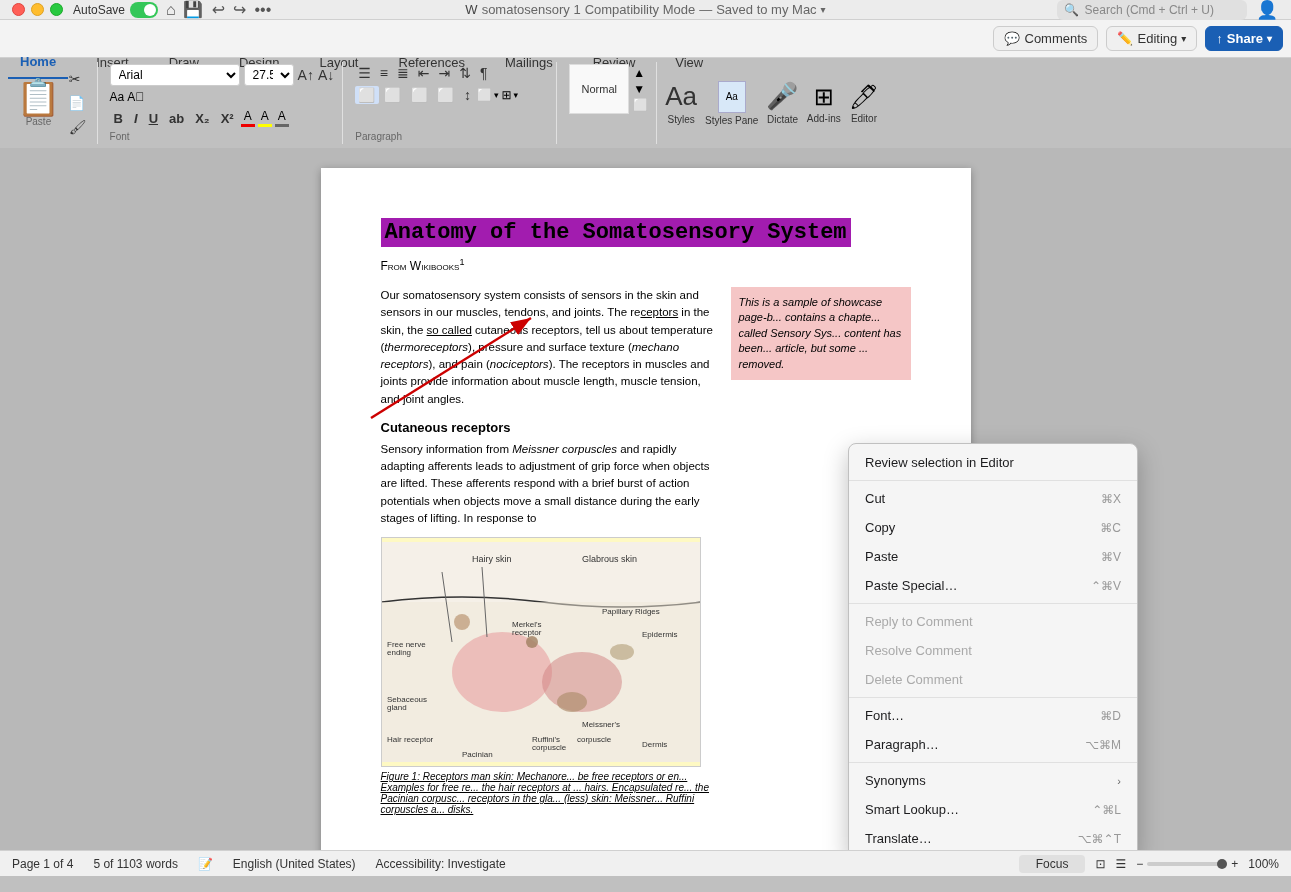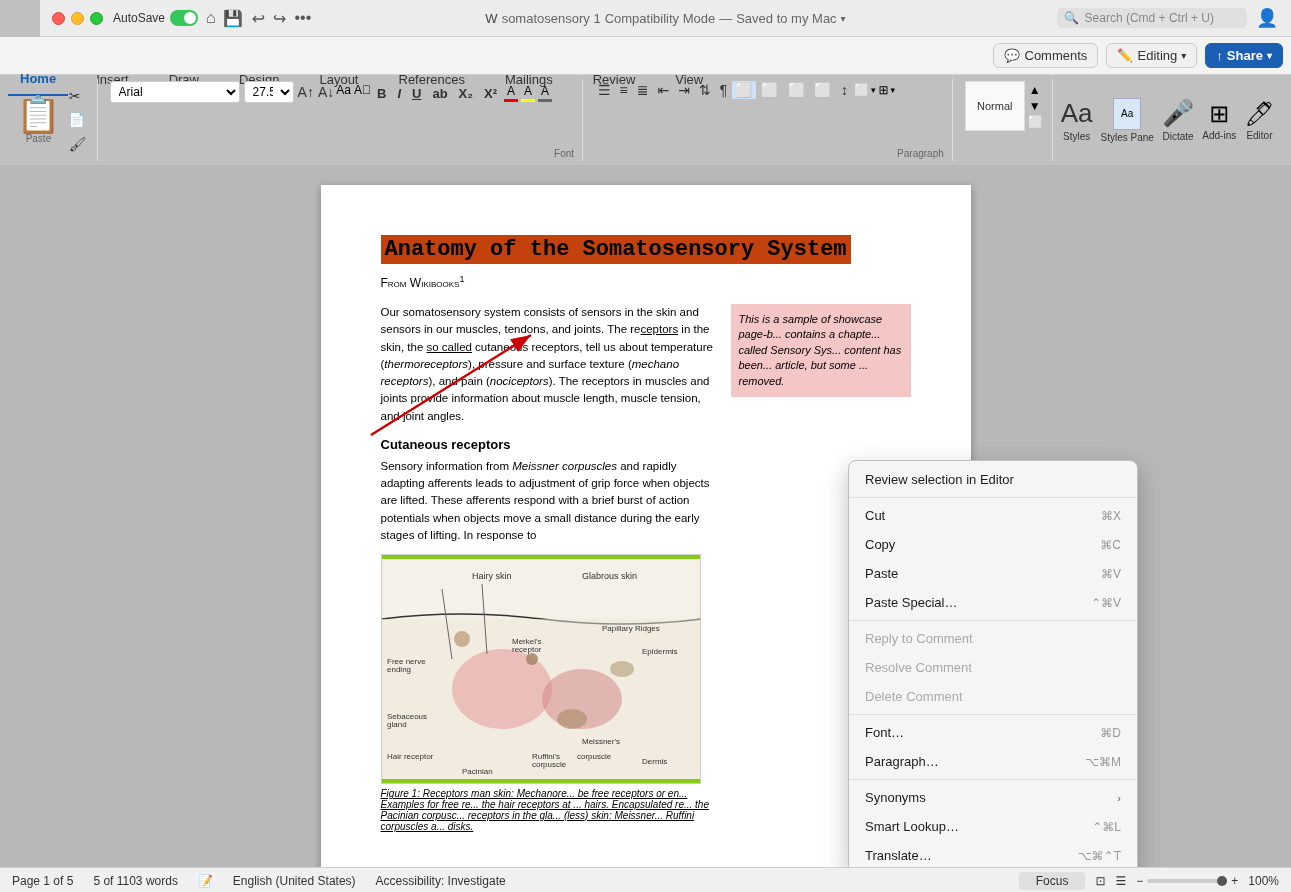--- a/index.html
+++ b/index.html
@@ -1,27 +1,26 @@
 <!DOCTYPE html>
 <html><head>
   <meta charset="utf-8">
   <style>
     * { box-sizing: border-box; margin: 0; padding: 0; }
     body { font-family: -apple-system, BlinkMacSystemFont, 'Segoe UI', sans-serif; background: #c0c0c0; width: 1291px; height: 892px; overflow: hidden; font-size: 12px; }
     
     
     #title-bar {
       background: #ececec;
-      height: 37px;
+      height: 20px;
       display: flex;
       align-items: center;
       padding: 0 12px;
       border-bottom: 1px solid #d0d0d0;
       position: relative;
-      margin-left: 40px;
     }
     .traffic-lights { display: flex; gap: 6px; align-items: center; }
     .traffic-light { width: 13px; height: 13px; border-radius: 50%; cursor: pointer; }
     .tl-red { background: #ff5f57; border: 1px solid #e0443e; }
     .tl-yellow { background: #ffbd2e; border: 1px solid #dea123; }
     .tl-green { background: #28c940; border: 1px solid #1aab29; }
     .autosave { display: flex; align-items: center; gap: 5px; margin-left: 10px; font-size: 12px; color: #333; }
     .autosave-toggle { width: 28px; height: 16px; background: #34c759; border-radius: 8px; position: relative; }
     .autosave-toggle::after { content: ''; width: 12px; height: 12px; background: white; border-radius: 50%; position: absolute; top: 2px; right: 2px; }
     .title-bar-icons { display: flex; gap: 8px; align-items: center; margin-left: 8px; }
@@ -65,21 +64,21 @@
     
     #ribbon-content {
       display: flex;
       align-items: stretch;
       padding: 4px 8px;
       height: 90px;
       gap: 4px;
     }
     .ribbon-group {
       display: flex;
-      flex-direction: row;
+      flex-direction: column;
       align-items: center;
       padding: 2px 8px;
       border-right: 1px solid #e0e0e0;
       gap: 2px;
       min-width: 50px;
     }
     .ribbon-group:last-child { border-right: none; }
     .ribbon-group-label { font-size: 10px; color: #666; margin-top: auto; }
     
     
@@ -125,37 +124,37 @@
       padding: 50px 60px;
       position: relative;
       box-shadow: 0 2px 8px rgba(0,0,0,0.3);
     }
     .doc-title-text {
       font-family: 'Courier New', Courier, monospace;
       font-size: 22px;
       font-weight: bold;
       color: #000;
       margin-bottom: 10px;
-      background: #c2410c;
+      background: #a21caf;
       padding: 2px 4px;
       display: inline-block;
     }
     .doc-attribution {
       font-size: 12px;
       font-variant: small-caps;
       margin-bottom: 14px;
     }
     .doc-body { font-size: 11.5px; line-height: 1.5; color: #000; }
     .doc-section-title { font-weight: bold; font-size: 13px; margin: 12px 0 6px 0; }
     .doc-two-col { display: flex; gap: 16px; }
     .doc-col-left { flex: 1; }
     .doc-col-right { width: 180px; }
     .pink-box { background: #f5c6c6; padding: 8px; font-size: 11px; line-height: 1.4; font-style: italic; }
     .doc-figure { margin-top: 10px; }
-    .figure-image { width: 320px; height: 230px; background: #84cc16; border: 1px solid #ccc; display: flex; align-items: center; justify-content: center; position: relative; overflow: hidden; }
+    .figure-image { width: 320px; height: 230px; background: #fef9c3; border: 1px solid #ccc; display: flex; align-items: center; justify-content: center; position: relative; overflow: hidden; }
     .figure-caption { font-size: 10px; margin-top: 4px; font-style: italic; text-decoration: underline; }
 
     
     .arrow-overlay {
       position: absolute;
       top: 0; left: 0;
       width: 100%; height: 100%;
       pointer-events: none;
     }
 
@@ -527,21 +526,21 @@
     </div>
     <div class="ctx-item">
       <span>Translate…</span>
       <span class="ctx-shortcut">⌥⌘⌃T</span>
     </div>
 
   </div>
 </div>
 
 <div id="status-bar">
-  <span>Page 1 of 5</span>
+  <span>Page 1 of 4</span>
   <span>5 of 1103 words</span>
   <span>📝</span>
   <span>English (United States)</span>
   <span style="display:flex; align-items:center; gap:3px;">Accessibility: Investigate</span>
   <div class="status-right">
     <div class="status-btn">Focus</div>
     <span>⊡</span>
     <span>☰</span>
     <div class="zoom-control">
       <span style="cursor:pointer;">−</span>

